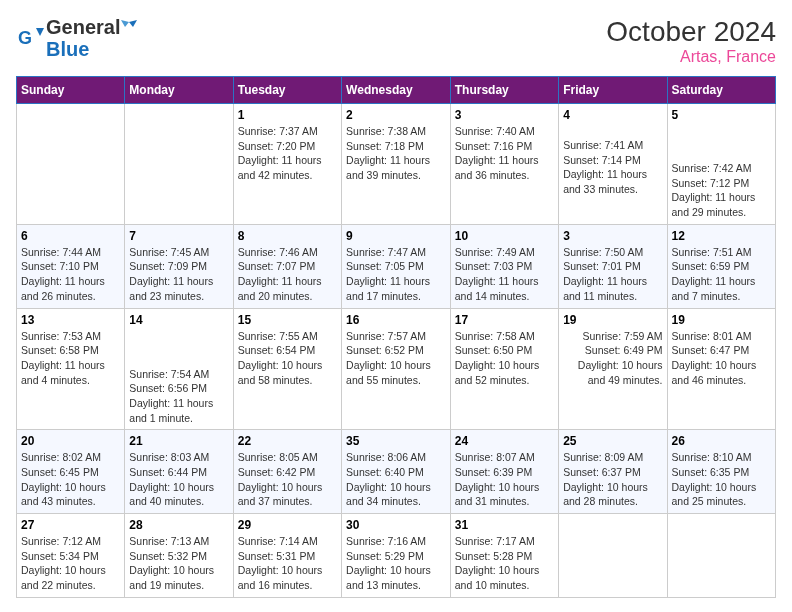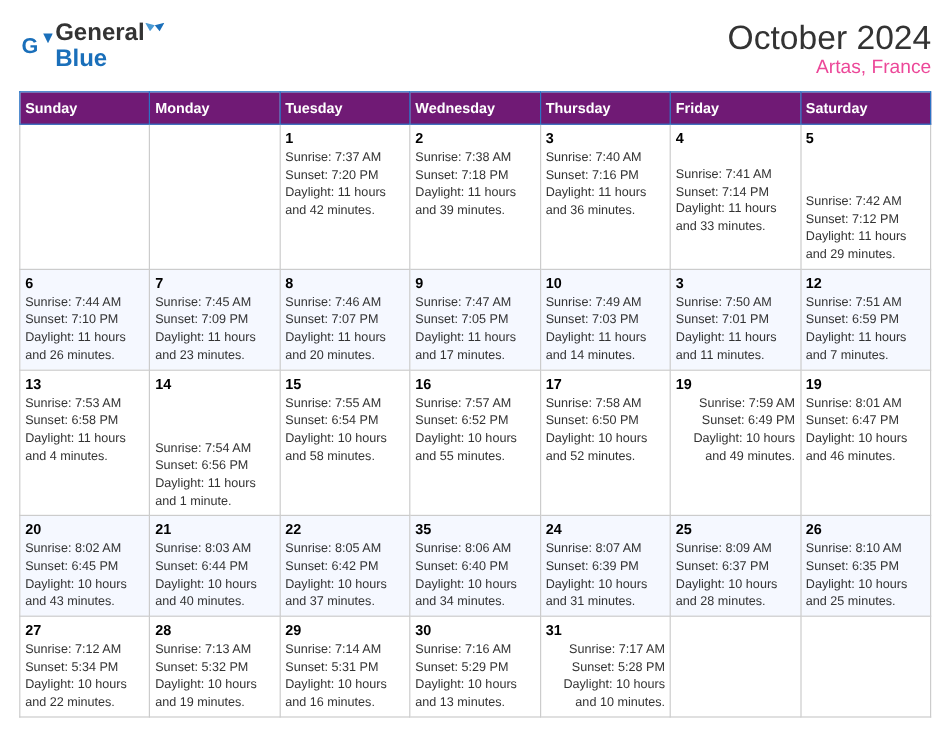--- a/index.html
+++ b/index.html
@@ -304,21 +304,21 @@
 Daylight: 10 hours and 16 minutes.</div>
         </td>
         <td>
           <div class="day-num">30</div>
           <div class="day-info" style="white-space: pre-line;">Sunrise: 7:16 AM
 Sunset: 5:29 PM
 Daylight: 10 hours and 13 minutes.</div>
         </td>
         <td>
           <div class="day-num">31</div>
-          <div class="day-info" style="white-space: pre-line; text-align: right;">Sunrise: 7:17 AM
+          <div class="day-info" style="white-space: pre-line;">Sunrise: 7:17 AM
 Sunset: 5:28 PM
 Daylight: 10 hours and 10 minutes.</div>
         </td>
         <td class="empty"></td>
         <td class="empty"></td>
       </tr>
     </tbody>
 </table>
 
 </body></html>

